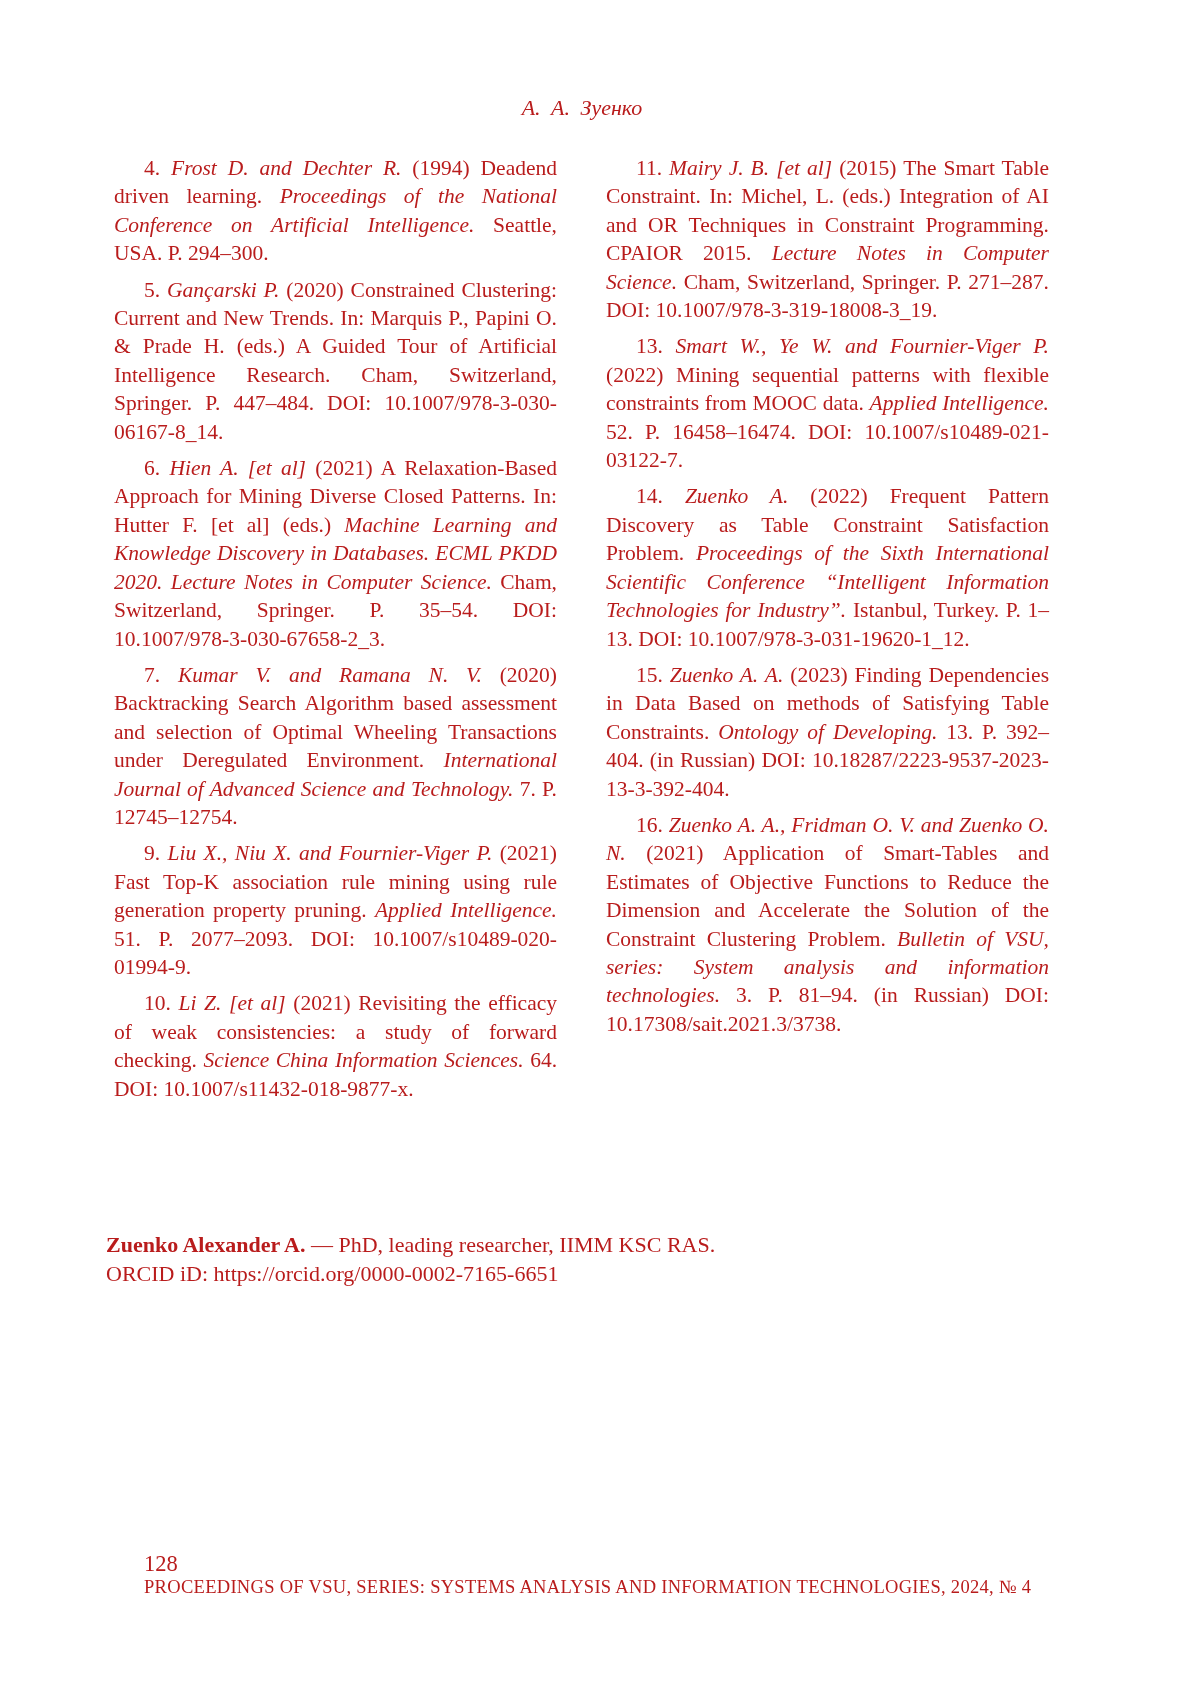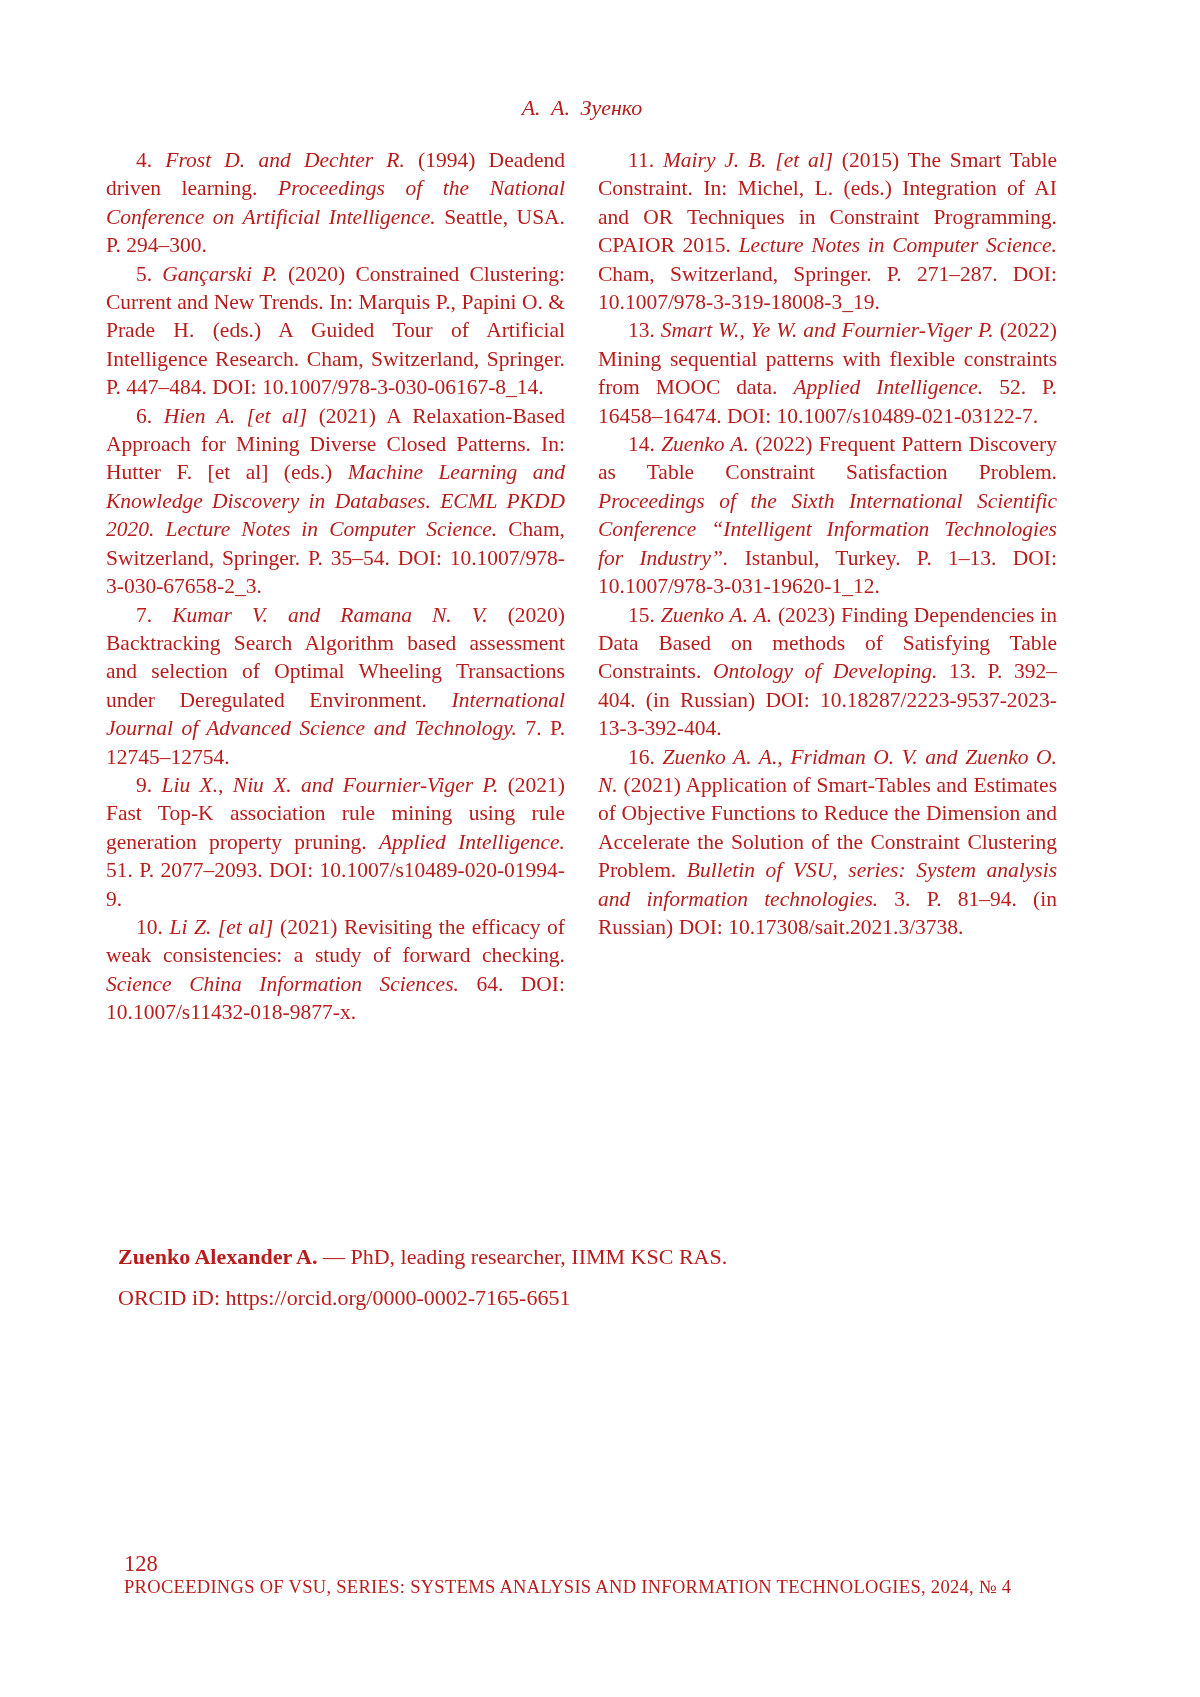--- a/index.html
+++ b/index.html
@@ -29,44 +29,44 @@
     width: 952px;
     display: flex;
     gap: 33px;
   }
   .col {
     width: 459px;
     text-align: justify;
     font-size: 21.5px;
     line-height: 28.4px;
   }
-  .ref { margin: 0; text-indent: 30px; }
+  .ref { margin: 8px; text-indent: 30px; }
   .it { font-style: italic; }
   .author-block {
     position: absolute;
     left: 106px;
     top: 1230px;
     width: 952px;
     font-size: 22px;
     line-height: 29px;
   }
-  .author-block p { margin: 12px; }
+  .author-block p { margin: 0; }
   .footer {
     position: absolute;
     left: 106px;
     top: 1551px;
     width: 952px;
     display: flex;
     align-items: baseline;
     flex-direction: column;
   }
   .page-num { font-size: 22.5px; }
   .journal-line {
     font-size: 18.5px;
-    margin-left: 18px;
+    margin-left: 38px;
     letter-spacing: 0.3px;
     white-space: nowrap;
   }
 </style>
 </head>
 <body>
 
 <div class="page">
 
   <div class="running-head">А. А.  Зуенко</div>

